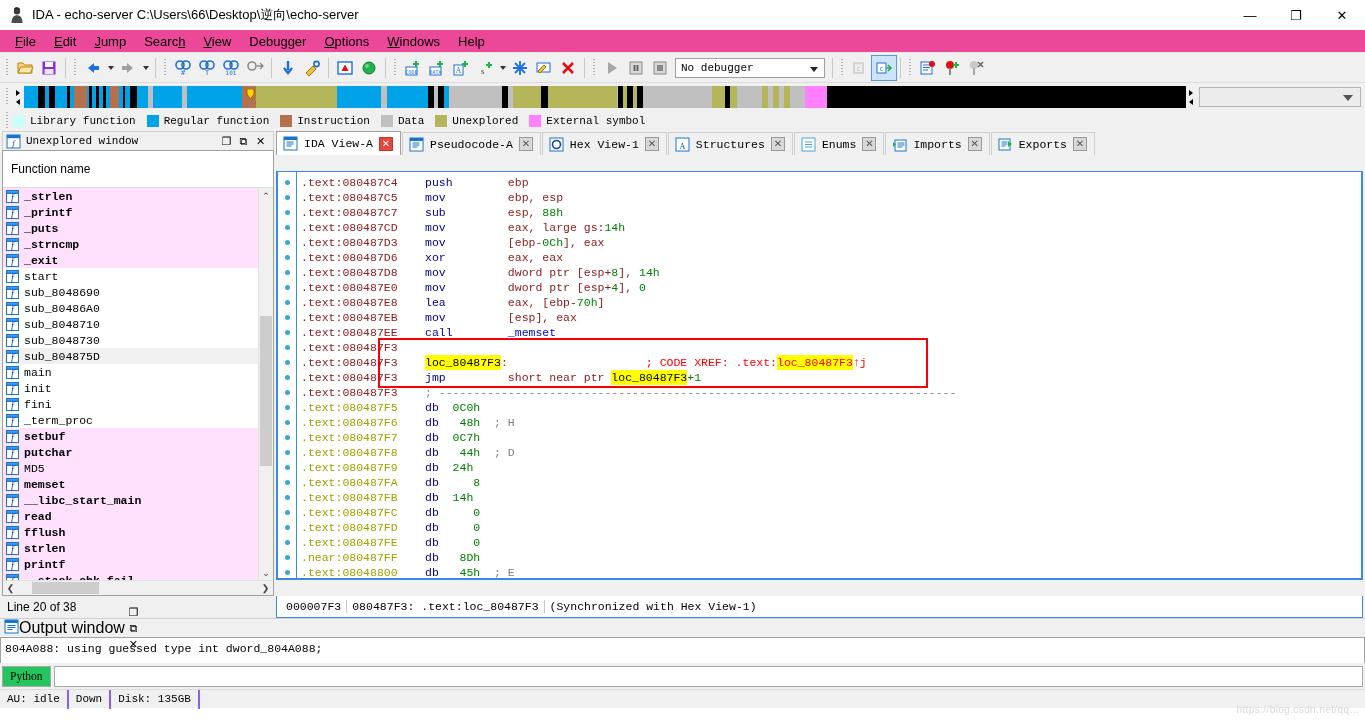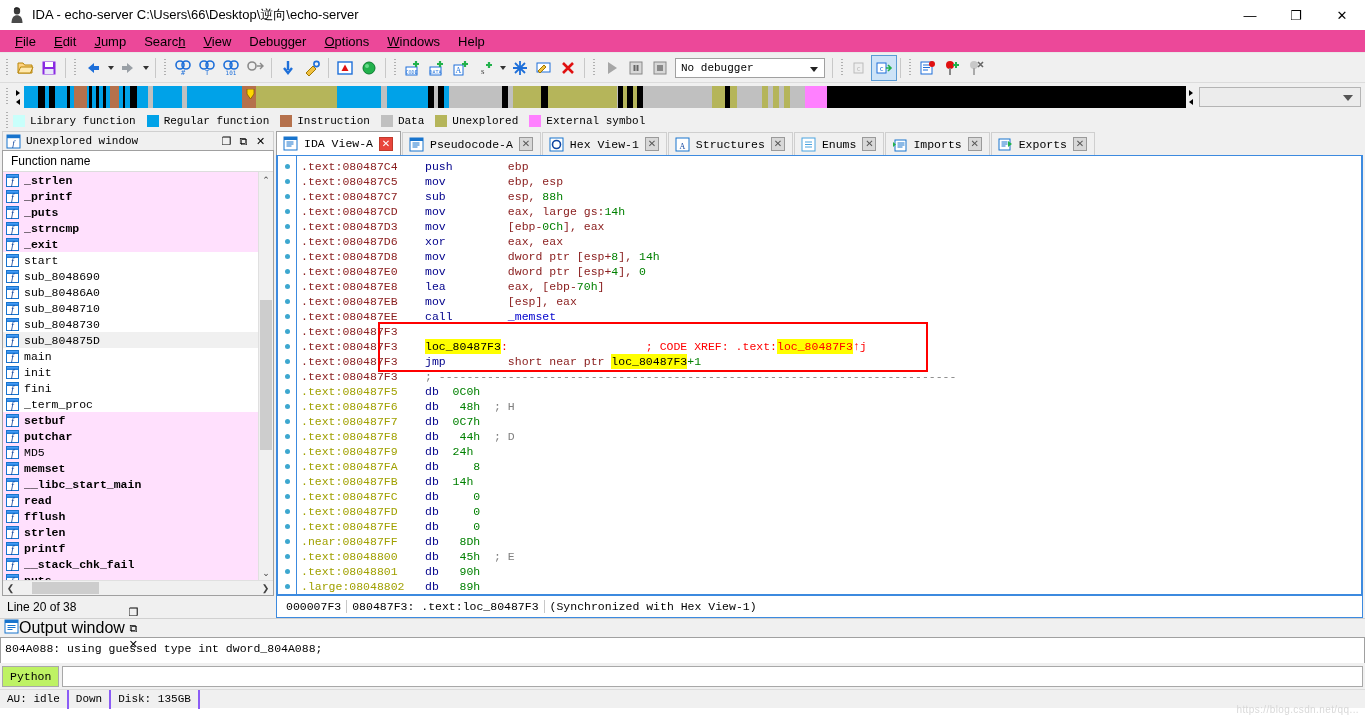--- a/index.html
+++ b/index.html
@@ -101,21 +101,21 @@
   .panel-title {
     height: 19px; display: flex; align-items: center; background: #f0f0f0;
     border: 1px solid #d0d0d0; border-bottom: none; padding-left: 3px;
   }
   .panel-title .pt-icon { width: 15px; height: 15px; margin-right: 5px; flex: none; }
   .panel-title .pt-text { font-family: "Liberation Mono", monospace; font-size: 11px; color: #000; }
   .panel-title .pt-btns { margin-left: auto; display: flex; align-items: center; padding-right: 4px; }
   .pt-btn { width: 17px; height: 16px; display: flex; align-items: center; justify-content: center; font-size: 11px; color: #000; cursor: default; }
   .fn-body { flex: 1; display: flex; flex-direction: column; background: #fff; border: 1px solid #a0a0a0; overflow: hidden; }
   .fn-header {
-    height: 21px; background: #fff; border-bottom: 1px solid #ddd; display: flex; align-items: center;
+    height: 37px; background: #fff; border-bottom: 1px solid #ddd; display: flex; align-items: center;
     padding-left: 8px; font-size: 12px; color: #000; flex: none;
   }
   .fn-listwrap { flex: 1; display: flex; overflow: hidden; }
   .fn-list { flex: 1; overflow: hidden; background: #fff; }
   .fn-row { height: 16px; display: flex; align-items: center; padding-left: 3px; cursor: default; }
   .fn-row.lib { background: #ffe0fd; }
   .fn-row.sel { background: #f0f0f0; }
   .fn-icon {
     width: 13px; height: 13px; margin-right: 5px; flex: none; position: relative;
     background: #ffffff; border: 1px solid #1874cd;
@@ -140,21 +140,21 @@
   .hscroll { height: 15px; background: #f0f0f0; position: relative; flex: none; border-top: 1px solid #e0e0e0; display: flex; }
   .hscroll .arr { width: 15px; display: flex; align-items: center; justify-content: center; font-size: 9px; color: #404040; }
   .hscroll .track { flex: 1; position: relative; }
   .hscroll .thumb { position: absolute; top: 1px; bottom: 1px; background: #cdcdcd; }
   .fn-status {
     height: 22px; display: flex; align-items: center; padding-left: 5px;
     font-size: 12px; color: #000; background: #f0f0f0;
   }
 
   
-  .dis-window { flex: 1; display: flex; flex-direction: column; margin-left: 2px; background: #f0f0f0; min-width: 0; }
+  .dis-window { flex: 1; display: flex; flex-direction: column; margin-left: 2px; background: #f0f0f0; min-width: 0; gap: 16px; }
   .tabbar { height: 24px; display: flex; align-items: flex-end; background: #f0f0f0; overflow: hidden; }
   .tab {
     height: 23px; display: flex; align-items: center; padding: 0 7px 0 6px;
     background: #f0f0f0; border: 1px solid #cfcfcf; border-bottom: none; margin-right: 1px;
     cursor: default; flex: none;
   }
   .tab.active { background: #ffffff; border-color: #a0a0a0; height: 24px; }
   .tab-icon { width: 15px; height: 15px; margin-right: 6px; flex: none; }
   .tab-label { font-family: "Liberation Mono", monospace; font-size: 11.5px; color: #000; white-space: nowrap; margin-right: 6px; }
   .tab-close {
@@ -200,22 +200,22 @@
     height: 19px; display: flex; align-items: center; background: #f0f0f0;
     border-top: 1px solid #d0d0d0; padding-left: 4px;
   }
   .out-body {
     height: 26px; background: #ffffff; border: 1px solid #a0a0a0; border-bottom: none;
     font-family: "Liberation Mono", monospace; font-size: 11.5px; color: #000;
     padding: 4px 0 0 4px; overflow: hidden;
   }
   .py-row { height: 26px; display: flex; align-items: center; background: #f0f0f0; padding: 0 2px; }
   .py-btn {
-    height: 21px; padding: 0 7px; background: #bef264; border: 1px solid #a8a8a8;
-    font-family: Liberation Mono, monospace; font-size: 11.5px; color: #000;
+    height: 21px; padding: 0 7px; background: #22c55e; border: 1px solid #a8a8a8;
+    font-family: Liberation Serif, serif; font-size: 11.5px; color: #000;
     display: flex; align-items: center; cursor: default; flex: none;
   }
   .py-input {
     flex: 1; height: 21px; background: #ffffff; border: 1px solid #a8a8a8; margin-left: 3px;
     font-family: "Liberation Mono", monospace; font-size: 11.5px; padding: 0 4px; outline: none; color: #000;
   }
   .statusbar {
     height: 19px; background: #f0f0f0; display: flex; align-items: center;
     font-family: "Liberation Mono", monospace; font-size: 11px; color: #000;
     border-top: 1px solid #dcdcdc;

